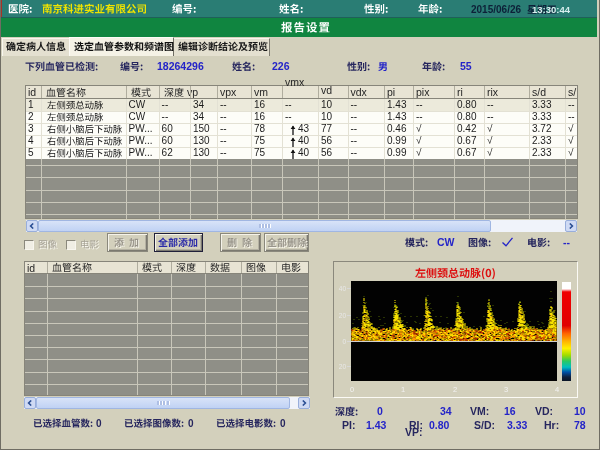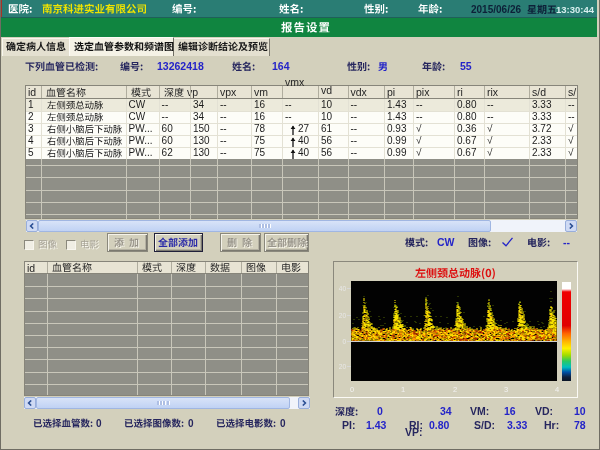--- a/index.html
+++ b/index.html
@@ -18,21 +18,21 @@
 <svg style="position:absolute;left:364px;top:3.3px;overflow:visible" width="24" height="12" viewBox="0 -9.7 24 12">
     <path fill="#ffffff" d="M3.5 -0.6V0.6H10.1V-0.6H7.6V-2.7H9.6V-3.9H7.6V-5.6H9.8V-6.8H7.6V-8.9H6.4V-6.8H5.5C5.6 -7.3 5.7 -7.8 5.8 -8.3L4.6 -8.4C4.5 -7.5 4.3 -6.6 4 -5.9C3.9 -6.3 3.6 -6.8 3.4 -7.2L2.8 -6.9V-8.9H1.6V-6.8L0.7 -6.9C0.6 -6 0.4 -4.9 0.2 -4.1L1.1 -3.8C1.3 -4.6 1.5 -5.7 1.6 -6.6V0.9H2.8V-6.3C3 -5.8 3.2 -5.4 3.2 -5.1L3.8 -5.3C3.7 -5.1 3.6 -4.9 3.5 -4.7C3.8 -4.6 4.4 -4.3 4.6 -4.1C4.8 -4.5 5 -5.1 5.2 -5.6H6.4V-3.9H4.3V-2.7H6.4V-0.6Z M16.8 -7.6V-1.7H18V-7.6ZM19 -8.7V-0.6C19 -0.4 18.9 -0.3 18.7 -0.3C18.5 -0.3 17.9 -0.3 17.3 -0.3C17.5 0 17.7 0.6 17.8 0.9C18.7 1 19.3 0.9 19.7 0.7C20.1 0.5 20.2 0.1 20.2 -0.6V-8.7ZM12.5 -7.4H14.5V-5.9H12.5ZM11.3 -8.5V-4.8H15.7V-8.5ZM12.7 -4.6 12.6 -3.9H11.1V-2.8H12.5C12.3 -1.5 11.9 -0.6 10.7 0C11 0.3 11.3 0.7 11.5 1C13 0.2 13.5 -1.1 13.7 -2.8H14.7C14.7 -1.2 14.6 -0.6 14.4 -0.5C14.3 -0.3 14.3 -0.3 14.1 -0.3C13.9 -0.3 13.6 -0.3 13.3 -0.4C13.4 -0 13.6 0.5 13.6 0.8C14.1 0.8 14.5 0.8 14.8 0.8C15.1 0.7 15.3 0.6 15.5 0.4C15.8 0 15.9 -1 16 -3.4C16 -3.6 16 -3.9 16 -3.9H13.8L13.8 -4.6Z M22.7 -3.8C23.3 -3.8 23.7 -4.3 23.7 -4.8C23.7 -5.4 23.3 -5.8 22.7 -5.8C22.2 -5.8 21.7 -5.4 21.7 -4.8C21.7 -4.3 22.2 -3.8 22.7 -3.8ZM22.7 0.1C23.3 0.1 23.7 -0.3 23.7 -0.9C23.7 -1.4 23.3 -1.9 22.7 -1.9C22.2 -1.9 21.7 -1.4 21.7 -0.9C21.7 -0.3 22.2 0.1 22.7 0.1Z"></path>
   </svg>
 <svg style="position:absolute;left:418px;top:3.3px;overflow:visible" width="24" height="12" viewBox="0 -9.7 24 12">
     <path fill="#ffffff" d="M0.4 -2.5V-1.3H5.2V0.9H6.5V-1.3H10.1V-2.5H6.5V-4.1H9.3V-5.3H6.5V-6.6H9.5V-7.8H3.5C3.7 -8.1 3.8 -8.3 3.9 -8.6L2.6 -9C2.2 -7.6 1.3 -6.2 0.4 -5.4C0.7 -5.2 1.2 -4.8 1.5 -4.6C2 -5.1 2.5 -5.8 2.9 -6.6H5.2V-5.3H2.1V-2.5ZM3.3 -2.5V-4.1H5.2V-2.5Z M17 -5.4C17.3 -5 17.7 -4.4 17.9 -4.1L18.9 -4.6C18.7 -5 18.3 -5.5 18 -5.9ZM13.3 -1.7C13.5 -1.4 13.7 -1 13.8 -0.8L14.5 -1.3V-0.6L12.1 -0.5V-1.2C12.3 -1 12.6 -0.7 12.7 -0.6C12.9 -0.9 13.1 -1.3 13.3 -1.7ZM11.1 -4.5V0.6L14.5 0.3V0.9H15.4V-4.5H14.5V-1.5C14.3 -1.9 14 -2.4 13.6 -2.8C13.8 -3.3 13.8 -4 13.9 -4.6L12.9 -4.7C12.9 -3.4 12.7 -2.2 12.1 -1.4V-4.5ZM17.6 -9C17.2 -7.9 16.4 -6.7 15.5 -5.8H14V-6.7H15.5V-7.7H14V-8.8H12.9V-5.8H12.4V-8.3H11.4V-5.8H10.9V-4.9H15.6V-5.1C15.8 -4.9 15.9 -4.8 16 -4.6C16.8 -5.3 17.5 -6.2 18.1 -7.2C18.6 -6.2 19.3 -5.2 20 -4.6C20.2 -4.9 20.6 -5.4 20.9 -5.6C20.1 -6.2 19.2 -7.3 18.6 -8.3L18.7 -8.6ZM15.9 -4V-2.9H18.8C18.5 -2.4 18.1 -1.8 17.7 -1.4L16.6 -2.3L15.9 -1.4C16.8 -0.7 18.2 0.4 18.8 1L19.5 0C19.3 -0.2 19 -0.4 18.7 -0.7C19.3 -1.5 20.1 -2.6 20.5 -3.5L19.6 -4.1L19.4 -4Z M22.7 -3.8C23.3 -3.8 23.7 -4.3 23.7 -4.8C23.7 -5.4 23.3 -5.8 22.7 -5.8C22.2 -5.8 21.7 -5.4 21.7 -4.8C21.7 -4.3 22.2 -3.8 22.7 -3.8ZM22.7 0.1C23.3 0.1 23.7 -0.3 23.7 -0.9C23.7 -1.4 23.3 -1.9 22.7 -1.9C22.2 -1.9 21.7 -1.4 21.7 -0.9C21.7 -0.3 22.2 0.1 22.7 0.1Z"></path>
   </svg>
 <div style="position:absolute;left:471px;top:3.8px;font:bold 10px 'Liberation Sans',sans-serif;color:#0d2038;white-space:nowrap;line-height:12px">2015/06/26</div>
 <svg style="position:absolute;left:527px;top:3.8px;overflow:visible" width="30" height="11" viewBox="0 -9.2 30 11">
     <path fill="#0d2038" d="M2.7 -5.9H7.2V-5.3H2.7ZM2.7 -7.2H7.2V-6.7H2.7ZM1.6 -8.1V-4.4H2C1.7 -3.6 1 -2.9 0.4 -2.4C0.7 -2.2 1.1 -1.8 1.4 -1.6C1.7 -1.9 2 -2.2 2.3 -2.6H4.4V-2H1.8V-1.1H4.4V-0.4H0.6V0.6H9.4V-0.4H5.7V-1.1H8.3V-2H5.7V-2.6H8.8V-3.6H5.7V-4.2H4.4V-3.6H3C3.1 -3.8 3.2 -4 3.2 -4.2L2.4 -4.4H8.4V-8.1Z M11.5 -1.4C11.3 -0.8 10.8 -0.2 10.2 0.2C10.5 0.4 11 0.7 11.2 0.9C11.7 0.4 12.3 -0.4 12.7 -1.1ZM18.2 -7V-5.8H16.8V-7ZM13 -1C13.4 -0.5 13.9 0.1 14.1 0.6L14.9 0.1L14.8 0.2C15.1 0.4 15.6 0.7 15.8 0.9C16.3 0 16.6 -1.2 16.7 -2.4H18.2V-0.4C18.2 -0.3 18.2 -0.2 18 -0.2C17.9 -0.2 17.4 -0.2 17 -0.3C17.1 0 17.3 0.6 17.3 0.9C18.1 0.9 18.6 0.9 18.9 0.7C19.3 0.5 19.4 0.2 19.4 -0.4V-8.1H15.7V-4.4C15.7 -3.1 15.6 -1.4 15 -0.1C14.8 -0.5 14.3 -1.1 13.9 -1.5ZM18.2 -4.7V-3.5H16.8L16.8 -4.4V-4.7ZM13.5 -8.4V-7.3H12.3V-8.4H11.2V-7.3H10.4V-6.3H11.2V-2.5H10.3V-1.5H15.2V-2.5H14.6V-6.3H15.3V-7.3H14.6V-8.4ZM12.3 -6.3H13.5V-5.7H12.3ZM12.3 -4.8H13.5V-4.1H12.3ZM12.3 -3.2H13.5V-2.5H12.3Z M21.7 -4.7V-3.5H23.4C23.2 -2.5 23.1 -1.6 22.9 -0.8H20.5V0.4H29.5V-0.8H27.6C27.7 -2.1 27.8 -3.5 27.9 -4.7L26.9 -4.7L26.7 -4.7H24.9L25.1 -6.4H28.9V-7.6H21.1V-6.4H23.8L23.6 -4.7ZM24.2 -0.8C24.4 -1.6 24.5 -2.5 24.7 -3.5H26.5C26.5 -2.7 26.4 -1.7 26.3 -0.8Z"></path>
   </svg>
-<div style="position:absolute;left:556px;top:4.3px;font:bold 9.5px 'Liberation Sans',sans-serif;color:#d8efef;white-space:nowrap;line-height:11.5px">13:30:44</div>
+<div style="position:absolute;left:532px;top:4.3px;font:bold 9.5px 'Liberation Sans',sans-serif;color:#d8efef;white-space:nowrap;line-height:11.5px">13:30:44</div>
 <div style="position:absolute;left:0px;top:18px;width:597px;height:19px;background:#108540"></div>
 <svg style="position:absolute;left:281px;top:20.9px;overflow:visible" width="50" height="13" viewBox="0 -10.6 50 13">
     <path fill="#ffffff" d="M6.2 -4.1C6.5 -3 7 -2 7.6 -1.2C7.2 -0.8 6.7 -0.4 6.1 -0.1V-4.1ZM7.5 -4.1H9.3C9.1 -3.4 8.8 -2.8 8.5 -2.3C8.1 -2.8 7.7 -3.5 7.5 -4.1ZM4.7 -9.4V1H6.1V0.3C6.3 0.5 6.6 0.8 6.8 1.1C7.4 0.7 8 0.3 8.5 -0.2C9 0.3 9.6 0.7 10.3 1C10.5 0.7 10.9 0.1 11.2 -0.2C10.5 -0.4 9.9 -0.8 9.4 -1.3C10.1 -2.3 10.6 -3.6 10.8 -5.1L10 -5.4L9.7 -5.3H6.1V-8.1H9.1C9.1 -7.4 9 -7.1 8.9 -7C8.8 -6.9 8.7 -6.9 8.5 -6.9C8.2 -6.9 7.6 -6.9 6.9 -6.9C7.1 -6.6 7.2 -6.1 7.3 -5.8C8 -5.8 8.7 -5.8 9.1 -5.8C9.5 -5.8 9.8 -5.9 10.1 -6.2C10.4 -6.5 10.5 -7.2 10.5 -8.9C10.6 -9 10.6 -9.4 10.6 -9.4ZM1.9 -9.8V-7.6H0.4V-6.2H1.9V-4.3C1.3 -4.1 0.7 -4 0.3 -3.9L0.6 -2.5L1.9 -2.9V-0.5C1.9 -0.3 1.8 -0.3 1.6 -0.3C1.4 -0.3 0.9 -0.3 0.3 -0.3C0.5 0.1 0.7 0.7 0.8 1C1.7 1 2.3 1 2.7 0.8C3.2 0.6 3.3 0.2 3.3 -0.5V-3.2L4.5 -3.6L4.3 -4.9L3.3 -4.6V-6.2H4.4V-7.6H3.3V-9.8Z M15 -9.7C14.6 -8.5 13.9 -7.2 13.1 -6.5C13.4 -6.3 14.1 -5.9 14.4 -5.7C14.7 -6.1 15 -6.5 15.3 -7H17.8V-5.7H13.2V-4.4H23.3V-5.7H19.3V-7H22.6V-8.3H19.3V-9.8H17.8V-8.3H16C16.1 -8.6 16.3 -9 16.4 -9.4ZM14.5 -3.6V1.1H15.9V0.5H20.8V1H22.2V-3.6ZM15.9 -0.8V-2.3H20.8V-0.8Z M26.1 -8.8C26.8 -8.2 27.6 -7.4 28 -6.9L28.9 -7.9C28.5 -8.4 27.7 -9.1 27 -9.6ZM25.4 -6.2V-4.9H26.8V-1.4C26.8 -0.9 26.5 -0.5 26.2 -0.3C26.4 -0 26.8 0.5 26.9 0.9C27.1 0.6 27.5 0.3 29.6 -1.5C29.5 -1.8 29.2 -2.3 29.1 -2.7L28.1 -1.9V-6.2ZM30.4 -9.4V-8.2C30.4 -7.4 30.2 -6.5 28.8 -5.9C29 -5.7 29.5 -5.2 29.7 -4.9C31.3 -5.7 31.7 -7 31.7 -8.1H33.2V-6.9C33.2 -5.8 33.5 -5.3 34.6 -5.3C34.8 -5.3 35.2 -5.3 35.3 -5.3C35.6 -5.3 35.9 -5.3 36.1 -5.3C36 -5.7 36 -6.2 35.9 -6.5C35.8 -6.4 35.5 -6.4 35.3 -6.4C35.2 -6.4 34.8 -6.4 34.7 -6.4C34.6 -6.4 34.5 -6.5 34.5 -6.9V-9.4ZM33.8 -3.5C33.4 -2.8 33 -2.3 32.4 -1.8C31.8 -2.3 31.4 -2.9 31 -3.5ZM29.4 -4.8V-3.5H30.2L29.7 -3.3C30.2 -2.5 30.7 -1.7 31.3 -1.1C30.5 -0.7 29.6 -0.4 28.6 -0.2C28.8 0.1 29.1 0.7 29.2 1C30.4 0.7 31.5 0.3 32.4 -0.2C33.2 0.3 34.2 0.8 35.4 1C35.5 0.7 35.9 0.1 36.2 -0.2C35.2 -0.4 34.3 -0.7 33.5 -1.1C34.4 -1.9 35.1 -3 35.5 -4.5L34.7 -4.8L34.5 -4.8Z M45.1 -8.4H46.5V-7.8H45.1ZM42.6 -8.4H43.9V-7.8H42.6ZM40 -8.4H41.3V-7.8H40ZM39.4 -4.9V-0.2H38.1V0.7H48.5V-0.2H47V-4.9H43.6L43.7 -5.4H48.1V-6.4H43.8L43.9 -6.8H47.9V-9.4H38.7V-6.8H42.5L42.4 -6.4H38.2V-5.4H42.3L42.3 -4.9ZM40.7 -0.2V-0.7H45.7V-0.2ZM40.7 -3H45.7V-2.5H40.7ZM40.7 -3.7V-4.1H45.7V-3.7ZM40.7 -1.9H45.7V-1.4H40.7Z"></path>
   </svg>
 <div style="position:absolute;left:0px;top:37px;width:600px;height:18px;background:#d3d0bc"></div>
 <div style="position:absolute;left:2px;top:38px;width:67px;height:17px;background:#e4e0d0;border-left:1px solid #f8f6ee;border-top:1px solid #f8f6ee;border-right:1px solid #7b796e"></div>
 <div style="position:absolute;left:173px;top:38px;width:96px;height:17px;background:#e4e0d0;border-top:1px solid #f8f6ee;border-right:1px solid #7b796e"></div>
 <div style="position:absolute;left:69px;top:37px;width:103px;height:18px;background:#f5f2e6;border-left:1px solid #fcfbf6;border-top:1px solid #fcfbf6;border-right:1px solid #6e6c62"></div>
 <svg style="position:absolute;left:6px;top:40.8px;overflow:visible" width="60" height="11" viewBox="0 -9.2 60 11">
     <path fill="#1c1c1c" d="M5.3 -8.5C4.9 -7.4 4.2 -6.4 3.4 -5.7C3.6 -5.5 3.9 -5 4 -4.8L4.4 -5.1V-3.4C4.4 -2.3 4.3 -0.8 3.4 0.3C3.6 0.4 4.1 0.7 4.3 0.9C4.9 0.3 5.2 -0.6 5.3 -1.5H6.3V0.5H7.4V-1.5H8.2V-0.3C8.2 -0.2 8.2 -0.2 8.1 -0.2C8 -0.2 7.7 -0.2 7.5 -0.2C7.6 0.1 7.7 0.5 7.7 0.8C8.3 0.8 8.7 0.8 9 0.6C9.3 0.5 9.4 0.2 9.4 -0.3V-5.9H7.8C8.2 -6.3 8.5 -6.8 8.7 -7.2L7.9 -7.7L7.8 -7.7H6.1C6.2 -7.9 6.2 -8.1 6.3 -8.2ZM6.3 -2.5H5.4C5.5 -2.8 5.5 -3 5.5 -3.3H6.3ZM7.4 -2.5V-3.3H8.2V-2.5ZM6.3 -4.2H5.5V-4.9H6.3ZM7.4 -4.2V-4.9H8.2V-4.2ZM5.2 -5.9H5.1C5.3 -6.2 5.4 -6.4 5.6 -6.7H7.1C7 -6.4 6.8 -6.1 6.6 -5.9ZM0.5 -8.1V-7H1.5C1.3 -5.7 0.9 -4.4 0.2 -3.6C0.4 -3.2 0.6 -2.5 0.7 -2.2C0.8 -2.3 1 -2.5 1.1 -2.7V0.4H2.1V-0.3H3.8V-4.9H2.1C2.3 -5.6 2.5 -6.3 2.6 -7H4V-8.1ZM2.1 -3.9H2.8V-1.4H2.1Z M12 -3.8C11.8 -2.1 11.3 -0.7 10.3 0.1C10.5 0.3 11 0.7 11.2 0.9C11.8 0.4 12.2 -0.2 12.6 -1C13.5 0.4 14.9 0.8 16.7 0.8H19.2C19.3 0.4 19.5 -0.2 19.7 -0.5C19 -0.5 17.3 -0.5 16.8 -0.5C16.4 -0.5 16 -0.5 15.6 -0.5V-2H18.4V-3.1H15.6V-4.3H17.8V-5.4H12.2V-4.3H14.4V-0.9C13.8 -1.2 13.3 -1.7 13 -2.5C13.1 -2.9 13.2 -3.3 13.2 -3.7ZM14.1 -8.3C14.2 -8 14.3 -7.7 14.4 -7.4H10.7V-4.9H11.9V-6.3H18.1V-4.9H19.3V-7.4H15.8C15.7 -7.8 15.5 -8.2 15.3 -8.6Z M23.4 -4.1V0.9H24.4V-1.1C24.7 -0.9 24.9 -0.6 25.1 -0.4C25.7 -0.8 26.1 -1.2 26.4 -1.7C26.8 -1.3 27.2 -0.9 27.5 -0.6L28.2 -1.2C27.9 -1.6 27.2 -2.2 26.7 -2.6L26.8 -3.1H28.2V-0.3C28.2 -0.2 28.2 -0.1 28 -0.1C27.9 -0.1 27.5 -0.1 27.1 -0.2C27.2 0.1 27.4 0.6 27.4 0.9C28.1 0.9 28.5 0.9 28.9 0.7C29.2 0.5 29.3 0.2 29.3 -0.3V-4.1H26.8V-4.8H29.6V-5.8H23.3V-4.8H25.7V-4.1ZM24.4 -1.2V-3.1H25.7C25.6 -2.4 25.3 -1.7 24.4 -1.2ZM25.1 -8.3 25.3 -7.4H21.9V-5C21.8 -5.5 21.5 -6.1 21.2 -6.6L20.4 -6.2C20.7 -5.6 20.9 -4.8 21 -4.3L21.9 -4.7V-4.4C21.9 -4.1 21.9 -3.8 21.9 -3.5C21.3 -3.2 20.7 -2.9 20.3 -2.8L20.6 -1.6C21 -1.8 21.4 -2 21.7 -2.3C21.6 -1.4 21.2 -0.6 20.6 0.1C20.8 0.2 21.2 0.6 21.4 0.9C22.8 -0.5 23 -2.8 23 -4.4V-6.4H29.6V-7.4H26.8C26.6 -7.8 26.5 -8.2 26.4 -8.6Z M34.2 -8.5C34.2 -6.8 34.4 -2.3 30.3 -0.1C30.7 0.2 31.1 0.6 31.3 0.9C33.4 -0.4 34.4 -2.2 35 -3.9C35.5 -2.2 36.7 -0.2 38.9 0.8C39.1 0.5 39.4 0.1 39.8 -0.2C36.3 -1.8 35.7 -5.5 35.5 -6.9C35.6 -7.5 35.6 -8.1 35.6 -8.5Z M43.8 -5.4V-4.5H48.9V-5.4ZM43.8 -4V-3H48.9V-4ZM43.7 -2.5V0.9H44.7V0.6H47.9V0.8H49V-2.5ZM44.7 -0.4V-1.5H47.9V-0.4ZM45.4 -8.1C45.6 -7.8 45.9 -7.3 46 -6.9H43.1V-6H49.6V-6.9H46.5L47.1 -7.2C47 -7.5 46.7 -8.1 46.4 -8.5ZM42.4 -8.5C41.9 -7 41.1 -5.6 40.2 -4.7C40.4 -4.4 40.8 -3.8 40.9 -3.5C41.1 -3.8 41.3 -4.1 41.6 -4.5V0.9H42.7V-6.4C43 -7 43.2 -7.5 43.4 -8.1Z M53 -5.4H56.9V-4.9H53ZM53 -4.1H56.9V-3.6H53ZM53 -6.7H56.9V-6.2H53ZM52.5 -2.1V-0.7C52.5 0.4 52.9 0.7 54.3 0.7C54.6 0.7 55.9 0.7 56.2 0.7C57.3 0.7 57.7 0.4 57.8 -1C57.5 -1.1 57 -1.3 56.7 -1.4C56.7 -0.5 56.6 -0.4 56.1 -0.4C55.8 -0.4 54.7 -0.4 54.4 -0.4C53.8 -0.4 53.7 -0.4 53.7 -0.7V-2.1ZM57.4 -2C57.9 -1.3 58.3 -0.4 58.5 0.2L59.6 -0.3C59.4 -0.9 58.9 -1.8 58.5 -2.4ZM51.3 -2.2C51 -1.5 50.7 -0.7 50.3 -0.1L51.4 0.4C51.7 -0.2 52.1 -1.1 52.3 -1.8ZM54.1 -2.4C54.6 -1.9 55.1 -1.2 55.3 -0.8L56.3 -1.4C56.1 -1.8 55.7 -2.3 55.3 -2.7H58.1V-7.6H55.4C55.5 -7.9 55.7 -8.1 55.8 -8.4L54.4 -8.6C54.3 -8.3 54.2 -7.9 54.1 -7.6H51.8V-2.7H54.7Z"></path>
@@ -42,25 +42,25 @@
   </svg>
 <svg style="position:absolute;left:178px;top:40.8px;overflow:visible" width="90" height="11" viewBox="0 -9.2 90 11">
     <path fill="#1c1c1c" d="M0.6 -4.1C0.7 -4.2 1 -4.3 1.7 -4.4C1.4 -3.9 1.2 -3.5 1.1 -3.3C0.8 -3 0.6 -2.7 0.3 -2.7C0.4 -2.4 0.6 -1.9 0.7 -1.7C0.9 -1.8 1.3 -2 3.4 -2.5C3.4 -2.7 3.3 -3.1 3.4 -3.5L2.1 -3.2C2.7 -4 3.3 -5 3.8 -5.9L2.8 -6.5C2.7 -6.1 2.5 -5.8 2.3 -5.4L1.6 -5.3C2.1 -6.2 2.6 -7.2 3 -8.2L1.9 -8.5C1.6 -7.4 1 -6.1 0.8 -5.8C0.6 -5.4 0.4 -5.2 0.2 -5.2C0.4 -4.9 0.5 -4.4 0.6 -4.1ZM5.9 -8.2C6 -8 6.1 -7.7 6.2 -7.5H4V-5.3C4 -4.1 4 -2.4 3.5 -1L3.2 -1.9C2.1 -1.4 1 -1 0.3 -0.7L0.6 0.4L3.5 -0.9C3.3 -0.6 3.2 -0.2 3 0.1C3.2 0.2 3.7 0.6 3.9 0.8C4.4 -0.1 4.7 -1.2 4.9 -2.3V0.8H5.8V-1.3H6.3V0.6H7V-1.3H7.4V0.6H8.1V-1.3H8.5V-0.1C8.5 -0.1 8.5 -0 8.5 -0C8.4 -0 8.3 -0 8.1 -0C8.2 0.2 8.3 0.6 8.4 0.8C8.7 0.8 9 0.8 9.2 0.6C9.4 0.5 9.4 0.2 9.4 -0.1V-4.2H5.1L5.1 -4.8H9.3V-7.5H7.5C7.4 -7.8 7.2 -8.2 7.1 -8.6ZM6.3 -3.3V-2.2H5.8V-3.3ZM7 -3.3H7.4V-2.2H7ZM8.1 -3.3H8.5V-2.2H8.1ZM5.1 -6.5H8.2V-5.8H5.1Z M15.7 -7.4H17.8V-6.7H15.7ZM14.6 -8.2V-5.9H19V-8.2ZM10.7 -3.1C10.8 -3.2 11.2 -3.2 11.5 -3.2H12.3V-2.1C11.5 -2 10.8 -1.9 10.3 -1.9L10.5 -0.7L12.3 -1V0.9H13.4V-1.2L14.2 -1.4L14.2 -2.4L13.4 -2.3V-3.2H14V-4.3H13.4V-5.7H12.3V-4.3H11.7C12 -4.9 12.2 -5.6 12.4 -6.3H14.2V-7.4H12.7C12.8 -7.7 12.9 -8 12.9 -8.3L11.8 -8.5C11.7 -8.1 11.7 -7.8 11.6 -7.4H10.4V-6.3H11.3C11.1 -5.6 11 -5.1 10.9 -4.9C10.7 -4.5 10.6 -4.2 10.4 -4.1C10.5 -3.8 10.7 -3.3 10.7 -3.1ZM17.8 -4.5V-4H15.8V-4.5ZM13.9 -1 14.1 0.1 17.8 -0.2V0.9H18.9V-0.3L19.6 -0.4L19.7 -1.4L18.9 -1.3V-4.5H19.6V-5.5H14.1V-4.5H14.7V-1ZM17.8 -3.1V-2.6H15.8V-3.1ZM17.8 -1.8V-1.2L15.8 -1.1V-1.8Z M21.1 -7.6C21.7 -7.2 22.4 -6.5 22.7 -6.1L23.6 -7C23.2 -7.4 22.5 -8 21.9 -8.4ZM26.5 -5.7C26 -5 25 -4.4 24.2 -4C24.5 -3.8 24.8 -3.5 25 -3.2C25.8 -3.7 26.8 -4.4 27.4 -5.3ZM27.5 -4.4C26.8 -3.4 25.5 -2.6 24.2 -2.1C24.5 -1.8 24.8 -1.5 25 -1.2C26.3 -1.8 27.6 -2.8 28.5 -4ZM28.4 -3C27.5 -1.5 25.8 -0.6 23.8 -0.1C24.1 0.1 24.4 0.6 24.5 0.9C26.7 0.3 28.5 -0.8 29.5 -2.6ZM20.4 -5.4V-4.3H21.7V-1.4C21.7 -0.8 21.3 -0.3 21.1 -0.1C21.3 0.1 21.7 0.5 21.8 0.7C22 0.5 22.4 0.2 24.3 -1.2C24.2 -1.4 24 -1.9 23.9 -2.2L22.9 -1.5V-5.4ZM26.3 -8.6C25.7 -7.3 24.6 -6.1 23.2 -5.4C23.4 -5.2 23.8 -4.8 24 -4.5C25 -5.1 25.9 -5.9 26.6 -6.9C27.4 -6 28.3 -5.2 29.2 -4.6C29.4 -4.9 29.7 -5.4 30 -5.6C29 -6.1 27.9 -6.9 27.2 -7.8L27.4 -8.2Z M31.9 -7.5C32.1 -7 32.2 -6.3 32.3 -5.8L33 -6.1C33 -6.5 32.9 -7.2 32.7 -7.8ZM35.7 -7.4V-4.4C35.7 -3 35.6 -1.6 35.1 -0.1V-1.1H31.7V-2.6C31.9 -2.3 32.1 -1.9 32.1 -1.7C32.5 -2 32.8 -2.5 33.1 -3V-1.3H34.1V-3.4C34.4 -3 34.6 -2.6 34.8 -2.4L35.4 -3.2C35.2 -3.4 34.4 -4.3 34.1 -4.5V-4.6H35.4V-5.6H34.1V-6L34.8 -5.8C35 -6.2 35.2 -6.9 35.5 -7.5L34.6 -7.8C34.5 -7.3 34.3 -6.5 34.1 -6V-8.5H33.1V-5.6H31.9V-4.6H33C32.7 -3.9 32.2 -3.2 31.7 -2.7V-8.2H30.7V-0H35.1L35 0.3C35.3 0.5 35.7 0.7 35.9 1C36.6 -0.6 36.8 -2.4 36.8 -4.1H37.7V0.9H38.8V-4.1H39.7V-5.2H36.8V-6.7C37.8 -6.9 38.9 -7.3 39.7 -7.7L38.7 -8.6C38 -8.1 36.8 -7.7 35.7 -7.4Z M40.3 -0.7 40.5 0.5C41.5 0.3 42.9 0 44.2 -0.3L44.1 -1.4C42.7 -1.2 41.2 -0.9 40.3 -0.7ZM40.6 -4.2C40.7 -4.3 41 -4.3 41.9 -4.4C41.5 -4 41.3 -3.6 41.1 -3.5C40.8 -3.1 40.5 -2.9 40.3 -2.9C40.4 -2.5 40.6 -1.9 40.7 -1.7C41 -1.9 41.4 -2 44.1 -2.5C44.1 -2.7 44 -3.2 44.1 -3.5L42.3 -3.2C43 -4 43.7 -4.9 44.3 -5.9L43.2 -6.5C43 -6.2 42.8 -5.8 42.6 -5.5L41.8 -5.4C42.3 -6.2 42.9 -7.1 43.3 -8L42 -8.5C41.7 -7.4 41 -6.2 40.8 -5.9C40.6 -5.6 40.4 -5.4 40.2 -5.4C40.3 -5 40.5 -4.4 40.6 -4.2ZM46.2 -8.5V-7.3H44.1V-6.1H46.2V-5H44.4V-3.9H49.3V-5H47.5V-6.1H49.6V-7.3H47.5V-8.5ZM44.6 -3.1V0.9H45.8V0.5H47.9V0.8H49.1V-3.1ZM45.8 -0.6V-2.1H47.9V-0.6Z M50.9 -7.6C51.5 -7.1 52.3 -6.4 52.7 -5.9L53.5 -6.8C53.1 -7.3 52.2 -8 51.6 -8.4ZM58 -4.4C57.3 -3.9 56.4 -3.4 55.6 -3V-4.7H54.8C55.5 -5.4 56.1 -6.1 56.6 -6.9C57.3 -5.8 58.2 -4.7 59.1 -4C59.3 -4.3 59.7 -4.7 59.9 -5C58.9 -5.6 57.8 -6.8 57.2 -8L57.4 -8.3L56.1 -8.5C55.6 -7.3 54.6 -5.9 53.1 -4.9C53.3 -4.7 53.7 -4.2 53.9 -3.9C54.1 -4.1 54.2 -4.2 54.4 -4.3V-1C54.4 0.2 54.8 0.6 56.1 0.6C56.4 0.6 57.6 0.6 57.9 0.6C59.1 0.6 59.4 0.2 59.5 -1.4C59.2 -1.5 58.7 -1.7 58.5 -1.9C58.4 -0.7 58.3 -0.5 57.8 -0.5C57.5 -0.5 56.5 -0.5 56.2 -0.5C55.7 -0.5 55.6 -0.5 55.6 -1V-1.8C56.6 -2.2 57.8 -2.8 58.8 -3.4ZM50.3 -5.4V-4.3H51.7V-1.1C51.7 -0.6 51.4 -0.2 51.2 0C51.4 0.2 51.7 0.6 51.8 0.8C52 0.6 52.3 0.3 54.1 -1.2C54 -1.4 53.8 -1.9 53.7 -2.2L52.9 -1.5V-5.4Z M60.9 -8V-6.8H62.4V-6.1C62.4 -4.5 62.2 -1.9 60.2 -0.2C60.5 0 61 0.5 61.1 0.8C62.6 -0.5 63.2 -2.1 63.5 -3.7C64 -2.7 64.5 -1.9 65.2 -1.2C64.5 -0.8 63.7 -0.4 62.8 -0.2C63.1 0.1 63.4 0.6 63.5 0.9C64.5 0.6 65.4 0.1 66.2 -0.4C66.9 0.1 67.8 0.5 69 0.8C69.1 0.5 69.5 -0.1 69.8 -0.3C68.8 -0.5 67.9 -0.9 67.2 -1.3C68.1 -2.3 68.8 -3.6 69.2 -5.3L68.3 -5.7L68.1 -5.6H66.8C66.9 -6.4 67.1 -7.2 67.2 -8ZM66.2 -2C64.9 -3.1 64.2 -4.5 63.7 -6.3V-6.8H65.8C65.6 -6 65.4 -5.1 65.2 -4.5H67.6C67.3 -3.5 66.8 -2.7 66.2 -2Z M76.5 -4.8V-2.9C76.5 -2 76.2 -0.7 74 0C74.3 0.2 74.6 0.6 74.8 0.8C77.2 -0.1 77.6 -1.6 77.6 -2.9V-4.8ZM77.2 -0.7C77.8 -0.2 78.6 0.5 78.9 0.9L79.8 0.1C79.4 -0.3 78.6 -0.9 78 -1.4ZM70.7 -5.8C71.1 -5.5 71.8 -5.1 72.3 -4.8H70.3V-3.7H71.8V-0.4C71.8 -0.3 71.7 -0.3 71.6 -0.3C71.4 -0.3 71 -0.3 70.5 -0.3C70.7 0.1 70.8 0.5 70.9 0.9C71.6 0.9 72.1 0.8 72.4 0.7C72.8 0.5 72.9 0.2 72.9 -0.4V-3.7H73.5C73.4 -3.2 73.3 -2.8 73.2 -2.5L74 -2.3C74.3 -2.9 74.5 -3.8 74.8 -4.7L74 -4.8L73.9 -4.8H73.4L73.7 -5.1C73.5 -5.3 73.2 -5.4 72.9 -5.6C73.5 -6.2 74.1 -6.9 74.5 -7.6L73.8 -8.1L73.6 -8.1H70.5V-7H72.8C72.6 -6.7 72.3 -6.4 72.1 -6.1L71.3 -6.6ZM74.9 -6.3V-1.5H76V-5.3H78.2V-1.6H79.3V-6.3H77.5L77.8 -7.1H79.7V-8.1H74.6V-7.1H76.5L76.4 -6.3Z M86.6 -6.1C87 -5.6 87.4 -5 87.5 -4.6L88.6 -5C88.4 -5.4 88 -6 87.7 -6.5ZM81 -7.9V-5H82.2V-7.9ZM83.1 -8.4V-4.7H84.3V-8.4ZM81.7 -4.5V-1.2H82.9V-3.4H87.2V-1.4H88.4V-4.5ZM85.7 -8.5C85.4 -7.4 85 -6.2 84.4 -5.5C84.7 -5.4 85.2 -5.1 85.4 -4.9C85.8 -5.3 86 -5.9 86.3 -6.6H89.5V-7.6H86.7L86.8 -8.3ZM84.3 -3V-2.2C84.3 -1.6 84 -0.7 80.5 -0.1C80.8 0.2 81.2 0.6 81.3 0.9C83.6 0.4 84.7 -0.3 85.2 -1V-0.5C85.2 0.5 85.5 0.8 86.7 0.8C86.9 0.8 87.9 0.8 88.2 0.8C89.1 0.8 89.4 0.5 89.5 -0.7C89.2 -0.8 88.7 -1 88.5 -1.1C88.5 -0.4 88.4 -0.2 88 -0.2C87.8 -0.2 87 -0.2 86.9 -0.2C86.5 -0.2 86.4 -0.3 86.4 -0.5V-1.8H85.5C85.6 -2 85.6 -2.1 85.6 -2.2V-3Z"></path>
   </svg>
 <svg style="position:absolute;left:25px;top:60.8px;overflow:visible" width="73" height="11" viewBox="0 -9.2 73 11">
     <path fill="#26265e" d="M0.5 -7.8V-6.5H4.2V0.9H5.4V-3.9C6.5 -3.3 7.6 -2.6 8.2 -2.1L9.1 -3.2C8.3 -3.8 6.7 -4.7 5.7 -5.2L5.4 -5V-6.5H9.5V-7.8Z M16.2 -7.4V-1.7H17.4V-7.4ZM18.2 -8.4V-0.5C18.2 -0.3 18.2 -0.3 18 -0.3C17.8 -0.3 17.3 -0.3 16.8 -0.3C16.9 0 17.1 0.5 17.2 0.8C18 0.9 18.6 0.8 18.9 0.6C19.3 0.5 19.4 0.1 19.4 -0.5V-8.4ZM11.7 -2.8C12.1 -2.5 12.6 -2.1 12.9 -1.8C12.3 -1 11.5 -0.4 10.6 -0C10.8 0.2 11.2 0.7 11.3 1C13.6 -0.1 15.1 -2.1 15.5 -5.6L14.8 -5.9L14.6 -5.8H12.8C12.8 -6.2 12.9 -6.5 13 -6.9H15.7V-8H10.5V-6.9H11.8C11.5 -5.5 11 -4.3 10.3 -3.5C10.6 -3.3 11 -2.9 11.2 -2.6C11.7 -3.2 12.1 -3.9 12.4 -4.7H14.2C14.1 -4 13.8 -3.4 13.6 -2.8C13.2 -3.1 12.8 -3.5 12.4 -3.7Z M21.3 -6.6V-0.8H20.3V0.4H29.7V-0.8H28.8V-6.6H24.8C25.1 -7.1 25.3 -7.6 25.6 -8.2L24.1 -8.5C24 -7.9 23.8 -7.2 23.5 -6.6ZM22.4 -0.8V-5.5H23.4V-0.8ZM24.5 -0.8V-5.5H25.5V-0.8ZM26.6 -0.8V-5.5H27.6V-0.8Z M31.9 -4.4V0.9H33.2V0.6H37.4V0.9H38.6V-1.7H33.2V-2.1H38.1V-4.4ZM37.4 -0.2H33.2V-0.8H37.4ZM34.2 -6.3C34.3 -6.1 34.4 -5.9 34.5 -5.7H30.7V-4H31.9V-4.8H38.1V-4H39.3V-5.7H35.7C35.6 -6 35.4 -6.2 35.3 -6.5ZM33.2 -3.5H36.9V-3H33.2ZM31.6 -8.6C31.3 -7.7 30.9 -6.9 30.3 -6.3C30.6 -6.2 31.1 -6 31.3 -5.8C31.6 -6.1 31.9 -6.5 32.1 -7H32.5C32.8 -6.6 33 -6.2 33.1 -5.9L34.1 -6.2C34 -6.4 33.9 -6.7 33.7 -7H35V-7.8H32.6C32.6 -8 32.7 -8.2 32.8 -8.3ZM35.9 -8.6C35.7 -7.9 35.4 -7.1 34.9 -6.7C35.2 -6.6 35.7 -6.3 35.9 -6.2C36.1 -6.4 36.3 -6.7 36.5 -7H36.9C37.2 -6.6 37.5 -6.1 37.6 -5.8L38.6 -6.3C38.5 -6.5 38.3 -6.7 38.1 -7H39.5V-7.8H36.9C36.9 -8 37 -8.2 37.1 -8.4Z M40.9 -7.9V-6.7H47.1V-4.6H42.5V-6H41.3V-1.3C41.3 0.2 41.9 0.6 43.8 0.6C44.3 0.6 46.7 0.6 47.2 0.6C49 0.6 49.4 0.1 49.7 -1.8C49.3 -1.9 48.8 -2.1 48.5 -2.3C48.3 -0.8 48.2 -0.6 47.1 -0.6C46.5 -0.6 44.3 -0.6 43.8 -0.6C42.7 -0.6 42.5 -0.7 42.5 -1.3V-3.4H47.1V-3H48.4V-7.9Z M53.9 -3.5C54.2 -2.7 54.4 -1.7 54.5 -1.1L55.4 -1.3C55.3 -2 55.1 -3 54.9 -3.7ZM55.8 -3.8C56 -3 56.2 -2 56.2 -1.4L57.2 -1.5C57.1 -2.2 56.9 -3.1 56.8 -3.9ZM56.1 -8.6C55.5 -7.5 54.5 -6.4 53.4 -5.7V-6.7H52.6V-8.5H51.6V-6.7H50.4V-5.6H51.5C51.2 -4.5 50.8 -3.1 50.3 -2.4C50.4 -2.1 50.7 -1.5 50.8 -1.2C51.1 -1.6 51.3 -2.2 51.6 -2.9V0.9H52.6V-3.8C52.8 -3.4 53 -3 53.1 -2.8L53.8 -3.6C53.6 -3.8 52.9 -4.9 52.6 -5.2V-5.6H53.3L53 -5.4C53.2 -5.1 53.5 -4.6 53.6 -4.4C54 -4.6 54.3 -4.9 54.7 -5.2V-4.4H58.2V-5.2C58.6 -5 58.9 -4.7 59.2 -4.5C59.4 -4.8 59.6 -5.4 59.8 -5.7C58.8 -6.2 57.6 -7.1 56.9 -7.9L57.1 -8.2ZM56.3 -7C56.8 -6.5 57.4 -5.9 58 -5.4H55C55.4 -5.9 55.9 -6.4 56.3 -7ZM53.5 -0.6V0.5H59.4V-0.6H57.9C58.4 -1.4 58.9 -2.6 59.3 -3.7L58.2 -3.9C57.9 -2.9 57.4 -1.5 56.9 -0.6Z M63 -8V-1.4H64V-7.1H65.7V-1.4H66.6V-8ZM68.5 -8.3V-0.3C68.5 -0.2 68.4 -0.1 68.3 -0.1C68.1 -0.1 67.6 -0.1 67.2 -0.1C67.3 0.2 67.4 0.6 67.5 0.9C68.2 0.9 68.7 0.8 69 0.7C69.3 0.5 69.4 0.2 69.4 -0.3V-8.3ZM67.1 -7.6V-1.4H68V-7.6ZM60.7 -7.5C61.2 -7.2 62 -6.8 62.3 -6.5L63 -7.4C62.7 -7.7 61.9 -8.2 61.4 -8.4ZM60.3 -4.9C60.8 -4.6 61.6 -4.1 61.9 -3.8L62.6 -4.8C62.2 -5.1 61.5 -5.5 61 -5.7ZM60.5 0.2 61.5 0.8C61.9 -0.2 62.4 -1.4 62.7 -2.4L61.7 -3.1C61.4 -1.9 60.8 -0.6 60.5 0.2ZM64.4 -6.6V-2.7C64.4 -1.6 64.2 -0.5 62.6 0.2C62.8 0.3 63.1 0.7 63.1 0.9C64 0.5 64.6 -0.1 64.9 -0.7C65.3 -0.2 65.8 0.4 66.1 0.8L66.8 0.3C66.6 -0.1 66 -0.7 65.5 -1.2L64.9 -0.8C65.2 -1.4 65.2 -2.1 65.2 -2.7V-6.6Z M71.6 -3.7C72.2 -3.7 72.5 -4.1 72.5 -4.6C72.5 -5.2 72.2 -5.6 71.6 -5.6C71.1 -5.6 70.7 -5.2 70.7 -4.6C70.7 -4.1 71.1 -3.7 71.6 -3.7ZM71.6 0.1C72.2 0.1 72.5 -0.3 72.5 -0.8C72.5 -1.4 72.2 -1.8 71.6 -1.8C71.1 -1.8 70.7 -1.4 70.7 -0.8C70.7 -0.3 71.1 0.1 71.6 0.1Z"></path>
   </svg>
 <svg style="position:absolute;left:120px;top:60.8px;overflow:visible" width="23" height="11" viewBox="0 -9.2 23 11">
     <path fill="#26265e" d="M0.6 -4.1C0.7 -4.2 1 -4.3 1.7 -4.4C1.4 -3.9 1.2 -3.5 1.1 -3.3C0.8 -3 0.6 -2.7 0.3 -2.7C0.4 -2.4 0.6 -1.9 0.7 -1.7C0.9 -1.8 1.3 -2 3.4 -2.5C3.4 -2.7 3.3 -3.1 3.4 -3.5L2.1 -3.2C2.7 -4 3.3 -5 3.8 -5.9L2.8 -6.5C2.7 -6.1 2.5 -5.8 2.3 -5.4L1.6 -5.3C2.1 -6.2 2.6 -7.2 3 -8.2L1.9 -8.5C1.6 -7.4 1 -6.1 0.8 -5.8C0.6 -5.4 0.4 -5.2 0.2 -5.2C0.4 -4.9 0.5 -4.4 0.6 -4.1ZM5.9 -8.2C6 -8 6.1 -7.7 6.2 -7.5H4V-5.3C4 -4.1 4 -2.4 3.5 -1L3.2 -1.9C2.1 -1.4 1 -1 0.3 -0.7L0.6 0.4L3.5 -0.9C3.3 -0.6 3.2 -0.2 3 0.1C3.2 0.2 3.7 0.6 3.9 0.8C4.4 -0.1 4.7 -1.2 4.9 -2.3V0.8H5.8V-1.3H6.3V0.6H7V-1.3H7.4V0.6H8.1V-1.3H8.5V-0.1C8.5 -0.1 8.5 -0 8.5 -0C8.4 -0 8.3 -0 8.1 -0C8.2 0.2 8.3 0.6 8.4 0.8C8.7 0.8 9 0.8 9.2 0.6C9.4 0.5 9.4 0.2 9.4 -0.1V-4.2H5.1L5.1 -4.8H9.3V-7.5H7.5C7.4 -7.8 7.2 -8.2 7.1 -8.6ZM6.3 -3.3V-2.2H5.8V-3.3ZM7 -3.3H7.4V-2.2H7ZM8.1 -3.3H8.5V-2.2H8.1ZM5.1 -6.5H8.2V-5.8H5.1Z M12.9 -7.1H17V-6.2H12.9ZM11.7 -8.2V-5.1H18.3V-8.2ZM10.5 -4.5V-3.4H12.4C12.2 -2.8 12 -2.1 11.8 -1.6H16.9C16.8 -0.9 16.6 -0.5 16.4 -0.3C16.3 -0.2 16.2 -0.2 15.9 -0.2C15.6 -0.2 14.9 -0.2 14.2 -0.3C14.4 0 14.6 0.5 14.6 0.8C15.3 0.9 16 0.9 16.4 0.8C16.8 0.8 17.2 0.8 17.5 0.5C17.8 0.1 18.1 -0.6 18.3 -2.2C18.3 -2.3 18.3 -2.7 18.3 -2.7H13.5L13.8 -3.4H19.4V-4.5Z M21.6 -3.7C22.1 -3.7 22.5 -4.1 22.5 -4.6C22.5 -5.2 22.1 -5.6 21.6 -5.6C21.1 -5.6 20.7 -5.2 20.7 -4.6C20.7 -4.1 21.1 -3.7 21.6 -3.7ZM21.6 0.1C22.1 0.1 22.5 -0.3 22.5 -0.8C22.5 -1.4 22.1 -1.8 21.6 -1.8C21.1 -1.8 20.7 -1.4 20.7 -0.8C20.7 -0.3 21.1 0.1 21.6 0.1Z"></path>
   </svg>
-<div style="position:absolute;left:157px;top:60.3px;font:bold 10.5px 'Liberation Sans',sans-serif;color:#2424c8;white-space:nowrap;line-height:12.5px">13262418</div>
+<div style="position:absolute;left:157px;top:60.3px;font:bold 10.5px 'Liberation Sans',sans-serif;color:#2424c8;white-space:nowrap;line-height:12.5px">18264296</div>
 <svg style="position:absolute;left:232px;top:60.8px;overflow:visible" width="23" height="11" viewBox="0 -9.2 23 11">
     <path fill="#26265e" d="M2.8 -5.4C2.7 -4.5 2.6 -3.7 2.4 -3L1.7 -3.5C1.9 -4.1 2 -4.7 2.1 -5.4ZM4 -0.4V0.7H9.7V-0.4H7.6V-2.4H9.3V-3.5H7.6V-5.2H9.5V-6.3H7.6V-8.4H6.4V-6.3H5.5C5.7 -6.8 5.8 -7.3 5.8 -7.7L4.7 -7.9C4.5 -6.8 4.2 -5.7 3.8 -4.8C3.9 -5.3 3.9 -5.9 4 -6.4L3.3 -6.5L3.1 -6.5H2.4C2.5 -7.2 2.6 -7.8 2.7 -8.4L1.5 -8.5C1.5 -7.9 1.4 -7.2 1.3 -6.5H0.4V-5.4H1.1C0.9 -4.5 0.7 -3.7 0.5 -3C0.9 -2.7 1.4 -2.3 1.9 -1.9C1.5 -1 1 -0.4 0.3 -0.1C0.5 0.2 0.8 0.6 1 0.9C1.7 0.4 2.3 -0.2 2.8 -1.1C3.1 -0.8 3.3 -0.5 3.5 -0.3L4.2 -1.3C3.9 -1.6 3.6 -1.9 3.3 -2.2C3.5 -2.8 3.6 -3.5 3.8 -4.3C4 -4.2 4.4 -4 4.6 -3.8C4.8 -4.2 5 -4.7 5.2 -5.2H6.4V-3.5H4.6V-2.4H6.4V-0.4Z M12.4 -5C12.7 -4.7 13.2 -4.4 13.6 -4C12.6 -3.5 11.4 -3.1 10.3 -2.9C10.5 -2.6 10.8 -2.1 10.9 -1.8C11.4 -1.9 11.9 -2.1 12.4 -2.2V0.9H13.6V0.5H17.4V0.9H18.6V-3.6H15.3C16.7 -4.5 17.9 -5.6 18.6 -7.1L17.7 -7.6L17.5 -7.5H14.6C14.8 -7.8 15 -8 15.2 -8.3L13.8 -8.6C13.2 -7.6 12.1 -6.6 10.5 -5.9C10.7 -5.7 11.1 -5.2 11.3 -4.9C12.2 -5.4 12.9 -5.9 13.6 -6.4H16.8C16.2 -5.7 15.5 -5.1 14.7 -4.6C14.3 -5 13.7 -5.4 13.3 -5.7ZM17.4 -0.6H13.6V-2.5H17.4Z M21.6 -3.7C22.1 -3.7 22.5 -4.1 22.5 -4.6C22.5 -5.2 22.1 -5.6 21.6 -5.6C21.1 -5.6 20.7 -5.2 20.7 -4.6C20.7 -4.1 21.1 -3.7 21.6 -3.7ZM21.6 0.1C22.1 0.1 22.5 -0.3 22.5 -0.8C22.5 -1.4 22.1 -1.8 21.6 -1.8C21.1 -1.8 20.7 -1.4 20.7 -0.8C20.7 -0.3 21.1 0.1 21.6 0.1Z"></path>
   </svg>
-<div style="position:absolute;left:272px;top:60.3px;font:bold 10.5px 'Liberation Sans',sans-serif;color:#2424c8;white-space:nowrap;line-height:12.5px">164</div>
+<div style="position:absolute;left:272px;top:60.3px;font:bold 10.5px 'Liberation Sans',sans-serif;color:#2424c8;white-space:nowrap;line-height:12.5px">226</div>
 <svg style="position:absolute;left:347px;top:60.8px;overflow:visible" width="23" height="11" viewBox="0 -9.2 23 11">
     <path fill="#26265e" d="M3.4 -0.6V0.6H9.6V-0.6H7.3V-2.6H9.1V-3.7H7.3V-5.3H9.3V-6.5H7.3V-8.4H6.1V-6.5H5.3C5.4 -6.9 5.5 -7.4 5.5 -7.9L4.4 -8C4.2 -7.2 4.1 -6.3 3.8 -5.6C3.7 -6 3.5 -6.5 3.3 -6.8L2.7 -6.6V-8.5H1.5V-6.5L0.7 -6.6C0.6 -5.7 0.4 -4.6 0.2 -4L1.1 -3.6C1.3 -4.4 1.4 -5.4 1.5 -6.3V0.9H2.7V-6C2.9 -5.5 3 -5.1 3.1 -4.8L3.6 -5.1C3.5 -4.9 3.4 -4.7 3.3 -4.5C3.6 -4.4 4.2 -4.1 4.4 -4C4.6 -4.3 4.8 -4.8 5 -5.3H6.1V-3.7H4.1V-2.6H6.1V-0.6Z M16 -7.3V-1.6H17.2V-7.3ZM18.1 -8.3V-0.5C18.1 -0.4 18 -0.3 17.8 -0.3C17.7 -0.3 17.1 -0.3 16.5 -0.3C16.7 0 16.9 0.6 16.9 0.9C17.8 0.9 18.4 0.9 18.8 0.7C19.1 0.5 19.3 0.1 19.3 -0.5V-8.3ZM11.9 -7H13.8V-5.6H11.9ZM10.8 -8.1V-4.6H15V-8.1ZM12.1 -4.4 12 -3.7H10.5V-2.6H11.9C11.8 -1.5 11.4 -0.6 10.2 0C10.5 0.2 10.8 0.7 10.9 0.9C12.3 0.1 12.8 -1.1 13.1 -2.6H14C14 -1.2 13.9 -0.6 13.8 -0.4C13.7 -0.3 13.6 -0.3 13.4 -0.3C13.3 -0.3 13 -0.3 12.6 -0.4C12.8 -0 12.9 0.4 12.9 0.8C13.4 0.8 13.8 0.8 14.1 0.8C14.4 0.7 14.6 0.6 14.8 0.4C15 0 15.1 -0.9 15.2 -3.3C15.2 -3.4 15.2 -3.7 15.2 -3.7H13.2L13.2 -4.4Z M21.6 -3.7C22.1 -3.7 22.5 -4.1 22.5 -4.6C22.5 -5.2 22.1 -5.6 21.6 -5.6C21.1 -5.6 20.7 -5.2 20.7 -4.6C20.7 -4.1 21.1 -3.7 21.6 -3.7ZM21.6 0.1C22.1 0.1 22.5 -0.3 22.5 -0.8C22.5 -1.4 22.1 -1.8 21.6 -1.8C21.1 -1.8 20.7 -1.4 20.7 -0.8C20.7 -0.3 21.1 0.1 21.6 0.1Z"></path>
   </svg>
 <svg style="position:absolute;left:378px;top:60.8px;overflow:visible" width="10" height="11" viewBox="0 -9.2 10 11">
     <path fill="#2424c8" d="M2.6 -5.4H4.4V-4.7H2.6ZM5.6 -5.4H7.4V-4.7H5.6ZM2.6 -7H4.4V-6.3H2.6ZM5.6 -7H7.4V-6.3H5.6ZM0.7 -3V-1.9H3.6C3.2 -1.1 2.2 -0.5 0.3 -0.2C0.5 0.1 0.8 0.6 0.9 0.9C3.4 0.3 4.5 -0.6 5 -1.9H7.6C7.5 -0.9 7.4 -0.4 7.2 -0.3C7.1 -0.2 7 -0.2 6.8 -0.2C6.5 -0.2 5.9 -0.2 5.2 -0.2C5.5 0.1 5.6 0.5 5.6 0.8C6.3 0.9 6.9 0.9 7.2 0.8C7.7 0.8 8 0.7 8.2 0.5C8.6 0.1 8.8 -0.7 8.9 -2.5C8.9 -2.7 9 -3 9 -3H5.3C5.3 -3.2 5.4 -3.5 5.4 -3.7H8.6V-8H1.4V-3.7H4.2C4.1 -3.5 4.1 -3.2 4 -3Z"></path>
   </svg>
 <svg style="position:absolute;left:422px;top:60.8px;overflow:visible" width="23" height="11" viewBox="0 -9.2 23 11">
     <path fill="#26265e" d="M0.4 -2.4V-1.2H4.9V0.9H6.2V-1.2H9.6V-2.4H6.2V-3.9H8.8V-5H6.2V-6.2H9.1V-7.4H3.4C3.5 -7.7 3.6 -7.9 3.7 -8.2L2.5 -8.5C2 -7.2 1.3 -6 0.4 -5.2C0.7 -5 1.2 -4.6 1.4 -4.4C1.9 -4.9 2.4 -5.5 2.8 -6.2H4.9V-5H2V-2.4ZM3.2 -2.4V-3.9H4.9V-2.4Z M16.2 -5.2C16.5 -4.8 16.9 -4.2 17 -3.9L18 -4.4C17.8 -4.7 17.4 -5.2 17.1 -5.6ZM12.7 -1.6C12.9 -1.3 13.1 -1 13.2 -0.7L13.8 -1.3V-0.6L11.5 -0.5V-1.1C11.7 -1 12 -0.7 12.1 -0.5C12.3 -0.8 12.5 -1.2 12.7 -1.6ZM10.6 -4.3V0.5L13.8 0.3V0.8H14.7V-4.3H13.8V-1.4C13.6 -1.8 13.3 -2.2 13 -2.6C13.1 -3.2 13.2 -3.8 13.2 -4.4L12.3 -4.5C12.2 -3.2 12.1 -2.1 11.5 -1.3V-4.3ZM16.8 -8.6C16.4 -7.5 15.6 -6.3 14.8 -5.5H13.4V-6.4H14.8V-7.3H13.4V-8.4H12.3V-5.5H11.8V-7.9H10.8V-5.5H10.3V-4.6H14.9V-4.9C15 -4.7 15.2 -4.5 15.3 -4.4C16 -5.1 16.7 -5.9 17.2 -6.8C17.7 -5.9 18.4 -5 19 -4.4C19.2 -4.7 19.6 -5.1 19.9 -5.4C19.1 -5.9 18.2 -7 17.7 -7.9L17.9 -8.2ZM15.2 -3.8V-2.8H17.9C17.6 -2.3 17.2 -1.8 16.9 -1.3L15.8 -2.2L15.1 -1.4C16 -0.7 17.3 0.4 17.9 1L18.6 0C18.4 -0.1 18.1 -0.4 17.8 -0.6C18.4 -1.4 19.1 -2.5 19.6 -3.4L18.7 -3.9L18.5 -3.8Z M21.6 -3.7C22.1 -3.7 22.5 -4.1 22.5 -4.6C22.5 -5.2 22.1 -5.6 21.6 -5.6C21.1 -5.6 20.7 -5.2 20.7 -4.6C20.7 -4.1 21.1 -3.7 21.6 -3.7ZM21.6 0.1C22.1 0.1 22.5 -0.3 22.5 -0.8C22.5 -1.4 22.1 -1.8 21.6 -1.8C21.1 -1.8 20.7 -1.4 20.7 -0.8C20.7 -0.3 21.1 0.1 21.6 0.1Z"></path>
   </svg>
 <div style="position:absolute;left:460px;top:60.3px;font:bold 10.5px 'Liberation Sans',sans-serif;color:#2424c8;white-space:nowrap;line-height:12.5px">55</div>
@@ -147,26 +147,26 @@
   </svg>
 <div style="position:absolute;left:128.6px;top:123.3px;font:normal 10px 'Liberation Sans',sans-serif;color:#1c1c1c;white-space:nowrap;line-height:12px">PW...</div>
 <div style="position:absolute;left:161.6px;top:123.3px;font:normal 10px 'Liberation Sans',sans-serif;color:#1c1c1c;white-space:nowrap;line-height:12px">60</div>
 <div style="position:absolute;left:193px;top:123.3px;font:normal 10px 'Liberation Sans',sans-serif;color:#1c1c1c;white-space:nowrap;line-height:12px">150</div>
 <div style="position:absolute;left:220px;top:123.3px;font:normal 10px 'Liberation Sans',sans-serif;color:#1c1c1c;white-space:nowrap;line-height:12px">--</div>
 <div style="position:absolute;left:254px;top:123.3px;font:normal 10px 'Liberation Sans',sans-serif;color:#1c1c1c;white-space:nowrap;line-height:12px">78</div>
 <svg style="position:absolute;left:290px;top:124.5px" width="6" height="10" viewBox="0 0 6 10">
     <path d="M3 10V1.2" stroke="#111" stroke-width="1.3" fill="none"></path>
     <path d="M0.6 4 3 0.4 5.4 4Z" fill="#111"></path>
   </svg>
-<div style="position:absolute;left:298px;top:123.3px;font:normal 10px 'Liberation Sans',sans-serif;color:#1c1c1c;white-space:nowrap;line-height:12px">27</div>
-<div style="position:absolute;left:321px;top:123.3px;font:normal 10px 'Liberation Sans',sans-serif;color:#1c1c1c;white-space:nowrap;line-height:12px">61</div>
+<div style="position:absolute;left:298px;top:123.3px;font:normal 10px 'Liberation Sans',sans-serif;color:#1c1c1c;white-space:nowrap;line-height:12px">43</div>
+<div style="position:absolute;left:321px;top:123.3px;font:normal 10px 'Liberation Sans',sans-serif;color:#1c1c1c;white-space:nowrap;line-height:12px">77</div>
 <div style="position:absolute;left:350.5px;top:123.3px;font:normal 10px 'Liberation Sans',sans-serif;color:#1c1c1c;white-space:nowrap;line-height:12px">--</div>
-<div style="position:absolute;left:387px;top:123.3px;font:normal 10px 'Liberation Sans',sans-serif;color:#1c1c1c;white-space:nowrap;line-height:12px">0.93</div>
+<div style="position:absolute;left:387px;top:123.3px;font:normal 10px 'Liberation Sans',sans-serif;color:#1c1c1c;white-space:nowrap;line-height:12px">0.46</div>
 <div style="position:absolute;left:416px;top:123.3px;font:normal 10px 'Liberation Sans',sans-serif;color:#1c1c1c;white-space:nowrap;line-height:12px">√</div>
-<div style="position:absolute;left:457px;top:123.3px;font:normal 10px 'Liberation Sans',sans-serif;color:#1c1c1c;white-space:nowrap;line-height:12px">0.36</div>
+<div style="position:absolute;left:457px;top:123.3px;font:normal 10px 'Liberation Sans',sans-serif;color:#1c1c1c;white-space:nowrap;line-height:12px">0.42</div>
 <div style="position:absolute;left:487px;top:123.3px;font:normal 10px 'Liberation Sans',sans-serif;color:#1c1c1c;white-space:nowrap;line-height:12px">√</div>
 <div style="position:absolute;left:532px;top:123.3px;font:normal 10px 'Liberation Sans',sans-serif;color:#1c1c1c;white-space:nowrap;line-height:12px">3.72</div>
 <div style="position:absolute;left:568px;top:123.3px;font:normal 10px 'Liberation Sans',sans-serif;color:#1c1c1c;white-space:nowrap;line-height:12px">√</div>
 <div style="position:absolute;left:28px;top:135.3px;font:normal 10px 'Liberation Sans',sans-serif;color:#1c1c1c;white-space:nowrap;line-height:12px">4</div>
 <svg style="position:absolute;left:47px;top:135.9px;overflow:visible" width="75" height="11" viewBox="0 -8.6 75 11">
     <path fill="#1c1c1c" d="M3.9 -7.9C3.8 -7.3 3.6 -6.7 3.4 -6.1H0.6V-5.5H3.1C2.5 -3.9 1.6 -2.6 0.3 -1.7C0.4 -1.5 0.7 -1.3 0.8 -1.1C1.5 -1.6 2 -2.2 2.5 -2.8V0.8H3.2V0.2H7.4V0.7H8.1V-3.6H3C3.4 -4.2 3.7 -4.8 3.9 -5.5H8.8V-6.1H4.2C4.3 -6.7 4.5 -7.2 4.6 -7.8ZM3.2 -0.5V-2.9H7.4V-0.5Z M13.9 -0.9C14.4 -0.4 14.9 0.2 15.1 0.7L15.6 0.3C15.3 -0.1 14.8 -0.7 14.3 -1.2ZM12.2 -7.3V-1.4H12.7V-6.8H14.8V-1.4H15.4V-7.3ZM17.5 -7.8V-0.1C17.5 0.1 17.4 0.1 17.3 0.1C17.2 0.1 16.8 0.1 16.3 0.1C16.4 0.3 16.5 0.6 16.5 0.7C17.1 0.7 17.5 0.7 17.8 0.6C18 0.5 18.1 0.3 18.1 -0.1V-7.8ZM16.1 -7V-1.4H16.7V-7ZM13.5 -6.1V-2.9C13.5 -1.8 13.3 -0.5 11.9 0.3C12 0.4 12.2 0.6 12.2 0.8C13.8 -0.2 14 -1.7 14 -2.9V-6.1ZM11.3 -7.9C10.9 -6.4 10.3 -5 9.7 -4C9.8 -3.9 10 -3.5 10 -3.4C10.3 -3.7 10.5 -4.1 10.7 -4.6V0.7H11.3V-5.9C11.5 -6.5 11.8 -7.1 11.9 -7.7Z M23.2 -7.8V-0.2C23.2 -0 23.1 0 22.9 0C22.7 0 22 0 21.3 0C21.5 0.2 21.6 0.6 21.6 0.8C22.5 0.8 23.1 0.7 23.4 0.6C23.8 0.5 23.9 0.3 23.9 -0.2V-7.8ZM25.4 -5.4C26.2 -4 27 -2.3 27.2 -1.1L28 -1.4C27.7 -2.6 26.9 -4.3 26.1 -5.6ZM20.7 -5.6C20.5 -4.3 19.9 -2.7 19.1 -1.7C19.3 -1.6 19.6 -1.4 19.8 -1.3C20.6 -2.3 21.2 -4 21.5 -5.4Z M35.1 -5.6C34.9 -4.9 34.7 -4.3 34.4 -3.7C34.1 -4.2 33.7 -4.7 33.4 -5.1L32.9 -4.8C33.3 -4.3 33.7 -3.7 34.1 -3.1C33.8 -2.4 33.3 -1.8 32.8 -1.3C33 -1.2 33.2 -0.9 33.3 -0.8C33.8 -1.3 34.2 -1.9 34.5 -2.5C34.9 -2 35.1 -1.5 35.3 -1.1L35.8 -1.5C35.6 -2 35.2 -2.5 34.8 -3.1C35.2 -3.9 35.5 -4.6 35.7 -5.5ZM33.6 -7.7C33.8 -7.3 34.1 -6.8 34.2 -6.5H31.8V-5.8H37.1V-6.5H34.7L34.9 -6.5C34.8 -6.9 34.5 -7.5 34.2 -7.9ZM36.2 -5.1V-0.4H32.7V-5H32V0.2H36.2V0.7H36.8V-5.1ZM30.9 -7V-5.3H29.7V-7ZM29 -7.6V-4.1C29 -2.7 29 -0.9 28.5 0.4C28.6 0.5 28.9 0.7 29 0.8C29.4 -0.1 29.6 -1.4 29.6 -2.6H30.9V-0.1C30.9 0 30.8 0.1 30.7 0.1C30.6 0.1 30.4 0.1 30 0C30.1 0.2 30.2 0.5 30.2 0.7C30.7 0.7 31 0.7 31.2 0.6C31.4 0.4 31.5 0.3 31.5 -0.1V-7.6ZM30.9 -4.7V-3.2H29.6L29.7 -4.1V-4.7Z M39 -7.1V-4.6C39 -3.2 38.9 -1.1 37.9 0.3C38.1 0.4 38.4 0.6 38.5 0.8C39.6 -0.8 39.7 -3 39.7 -4.6H46.6V-5.3H39.7V-6.5C41.9 -6.6 44.3 -6.9 45.9 -7.2L45.3 -7.8C43.9 -7.5 41.2 -7.2 39 -7.1ZM40.5 -3.3V0.8H41.2V0.3H45.1V0.7H45.9V-3.3ZM41.2 -0.4V-2.6H45.1V-0.4Z M47.5 -7.2V-6.5H51.1V0.7H51.9V-4.2C53 -3.7 54.2 -2.9 54.9 -2.4L55.4 -3C54.6 -3.6 53.1 -4.4 52 -5L51.9 -4.8V-6.5H55.9V-7.2Z M57.2 -7.1V-6.5H60.9V-7.1ZM62.5 -7.7C62.5 -7.1 62.5 -6.4 62.5 -5.7H61.2V-5H62.5C62.4 -2.9 62 -0.9 60.7 0.2C60.9 0.3 61.1 0.6 61.3 0.7C62.6 -0.6 63 -2.7 63.2 -5H64.6C64.5 -1.7 64.4 -0.5 64.1 -0.2C64 -0.1 63.9 -0 63.7 -0C63.5 -0 63 -0 62.5 -0.1C62.6 0.1 62.7 0.4 62.7 0.6C63.2 0.6 63.7 0.6 64 0.6C64.3 0.6 64.5 0.5 64.7 0.3C65 -0.2 65.2 -1.5 65.3 -5.4C65.3 -5.5 65.3 -5.7 65.3 -5.7H63.2C63.2 -6.4 63.2 -7.1 63.2 -7.7ZM57.2 -0.4 57.2 -0.4V-0.4C57.5 -0.5 57.8 -0.6 60.4 -1.2L60.6 -0.6L61.2 -0.8C61 -1.5 60.6 -2.6 60.3 -3.4L59.7 -3.3C59.9 -2.8 60 -2.3 60.2 -1.8L58 -1.4C58.3 -2.2 58.7 -3.3 58.9 -4.2H61V-4.9H56.9V-4.2H58.2C58 -3.1 57.6 -2 57.4 -1.7C57.3 -1.4 57.2 -1.1 57 -1.1C57.1 -0.9 57.2 -0.6 57.2 -0.4Z M70.6 -7.3C71.5 -7.1 72.6 -6.6 73.2 -6.3L73.5 -6.9C72.9 -7.2 71.8 -7.6 70.9 -7.9ZM69.5 -4.4V-3.7H70.8C70.5 -2.4 69.9 -1.4 69.2 -0.8V-7.5H66.7V-4.2C66.7 -2.8 66.6 -0.9 66 0.4C66.2 0.5 66.5 0.7 66.6 0.8C67 -0.1 67.2 -1.3 67.2 -2.4H68.6V-0.1C68.6 0 68.5 0.1 68.4 0.1C68.3 0.1 67.9 0.1 67.5 0.1C67.6 0.3 67.7 0.6 67.7 0.7C68.3 0.7 68.7 0.7 68.9 0.6C69.1 0.5 69.2 0.3 69.2 -0.1V-0.7C69.4 -0.6 69.5 -0.3 69.6 -0.2C70.6 -0.9 71.3 -2.4 71.5 -4.3L71.1 -4.4L71 -4.4ZM67.3 -6.9H68.6V-5.3H67.3ZM67.3 -4.7H68.6V-3.1H67.3L67.3 -4.2ZM70.1 -6.1V-5.4H71.9V-0.1C71.9 0 71.9 0.1 71.7 0.1C71.6 0.1 71.1 0.1 70.6 0.1C70.7 0.3 70.8 0.6 70.8 0.8C71.5 0.8 72 0.8 72.2 0.6C72.5 0.5 72.6 0.3 72.6 -0.1V-3.3C73 -1.9 73.7 -0.8 74.5 -0.2C74.6 -0.4 74.8 -0.6 75 -0.7C74.2 -1.2 73.6 -2.2 73.2 -3.2C73.7 -3.7 74.3 -4.3 74.8 -4.9L74.1 -5.3C73.9 -4.9 73.4 -4.3 72.9 -3.8C72.8 -4.2 72.7 -4.7 72.6 -5.1V-6.1Z"></path>
   </svg>
 <div style="position:absolute;left:128.6px;top:135.3px;font:normal 10px 'Liberation Sans',sans-serif;color:#1c1c1c;white-space:nowrap;line-height:12px">PW...</div>
 <div style="position:absolute;left:161.6px;top:135.3px;font:normal 10px 'Liberation Sans',sans-serif;color:#1c1c1c;white-space:nowrap;line-height:12px">60</div>
 <div style="position:absolute;left:193px;top:135.3px;font:normal 10px 'Liberation Sans',sans-serif;color:#1c1c1c;white-space:nowrap;line-height:12px">130</div>

